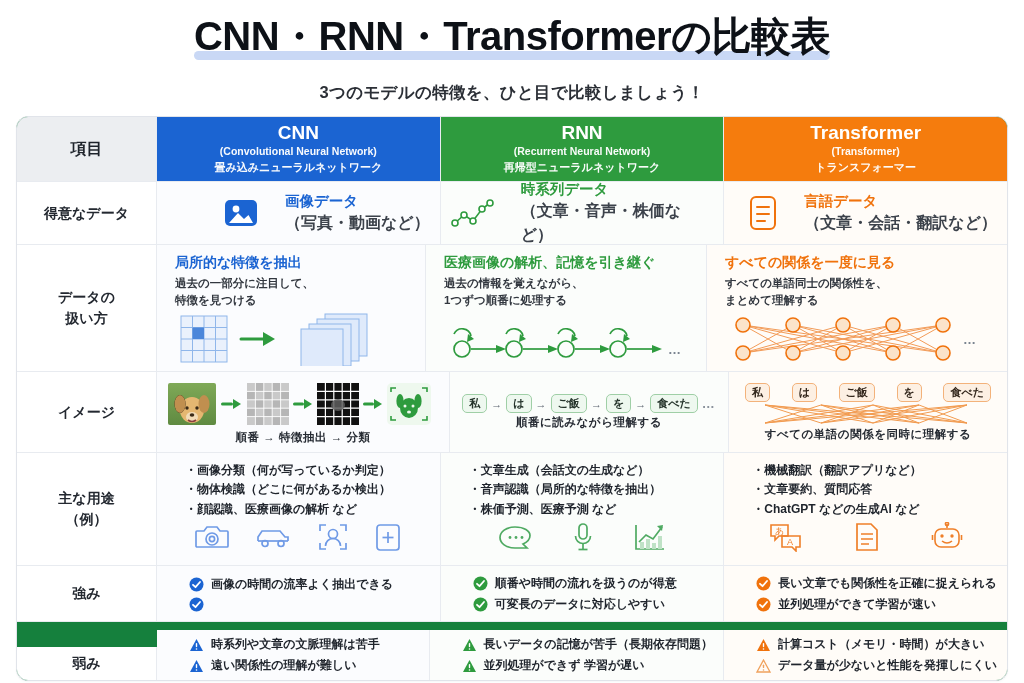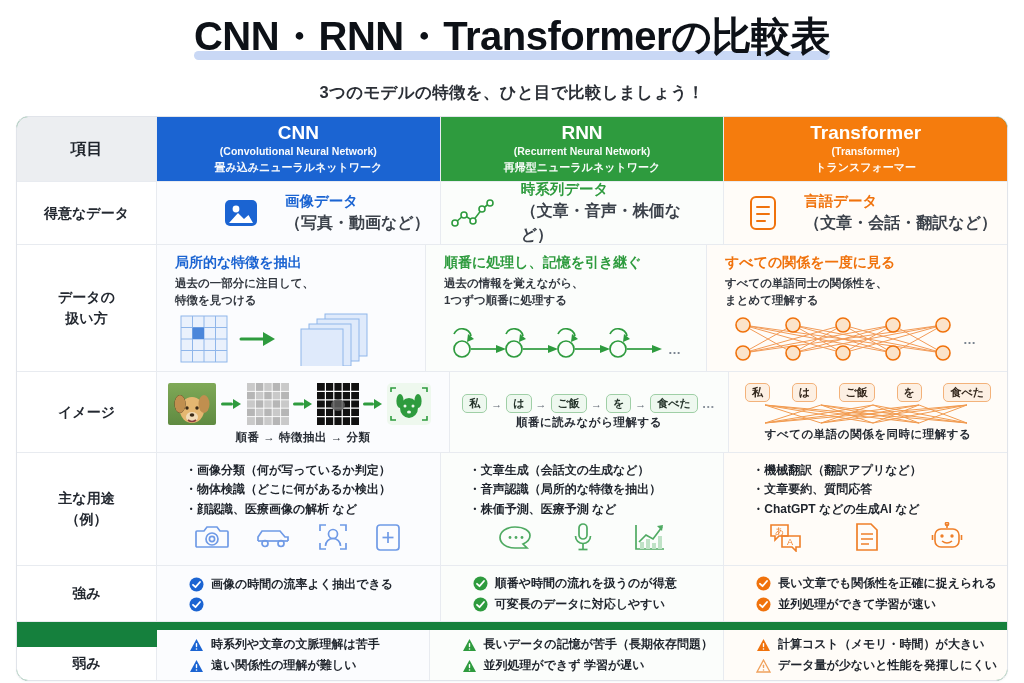--- a/index.html
+++ b/index.html
@@ -238,21 +238,21 @@
               <rect x="146" y="2" width="42" height="42"></rect>
               <rect x="138" y="7" width="42" height="42"></rect>
               <rect x="130" y="12" width="42" height="42"></rect>
               <rect x="122" y="17" width="42" height="42"></rect>
             </g>
           </svg>
         </div>
       </div>
 
       <div class="cell c-rnn handle-cell">
-        <div class="handle-head t-green">順番に処理し、記憶を引き継ぐ</div>
+        <div class="handle-head t-green">医療画像の解析、記憶を引き継ぐ</div>
         <div class="handle-body">過去の情報を覚えながら、</div>
         <div class="handle-body">1つずつ順番に処理する</div>
         <div class="handle-gfx">
           <svg width="250" height="46" viewBox="0 0 250 46">
             <g stroke="#2e9b3e" stroke-width="1.7" fill="none">
               <circle cx="18" cy="33" r="8"></circle>
                 <circle cx="70" cy="33" r="8"></circle>
               <circle cx="122" cy="33" r="8"></circle>
                 <circle cx="174" cy="33" r="8"></circle>
               <path d="M10 18 a9 9 0 0 1 17 2"></path>

